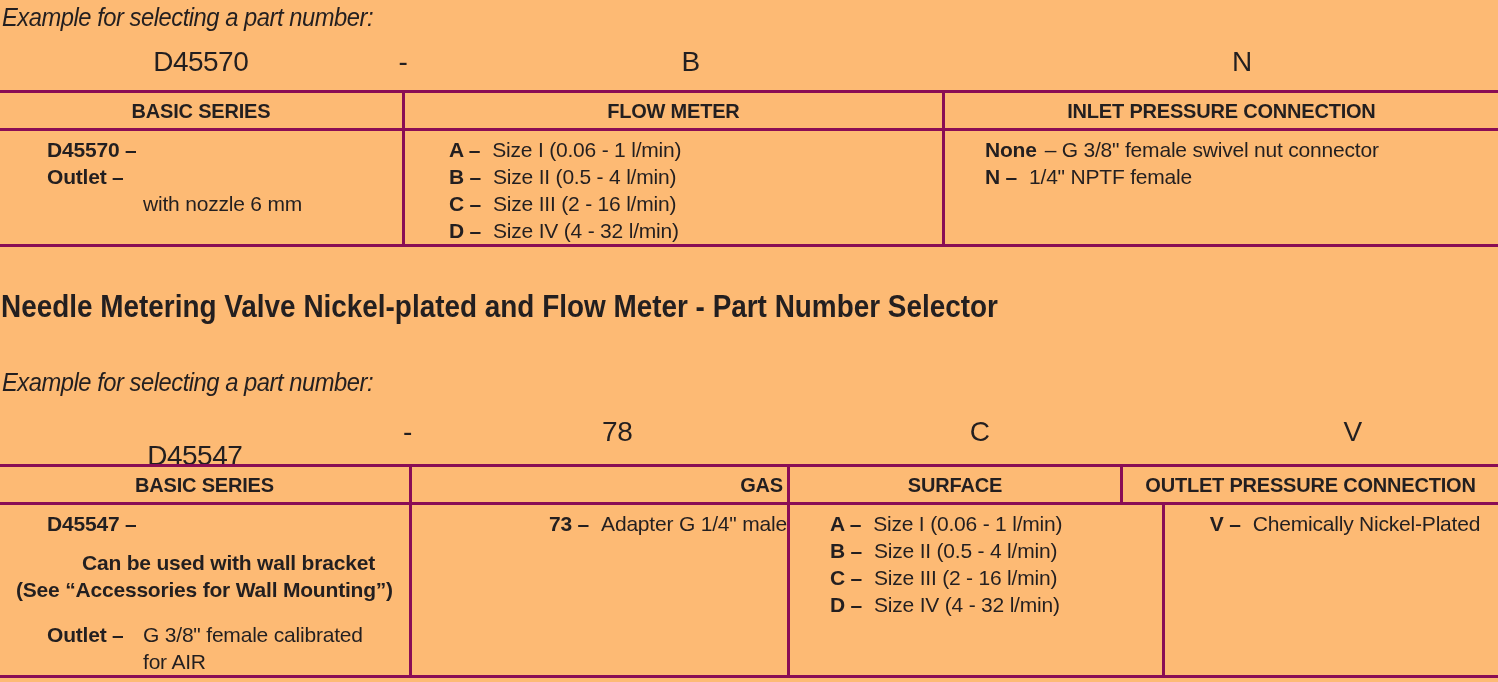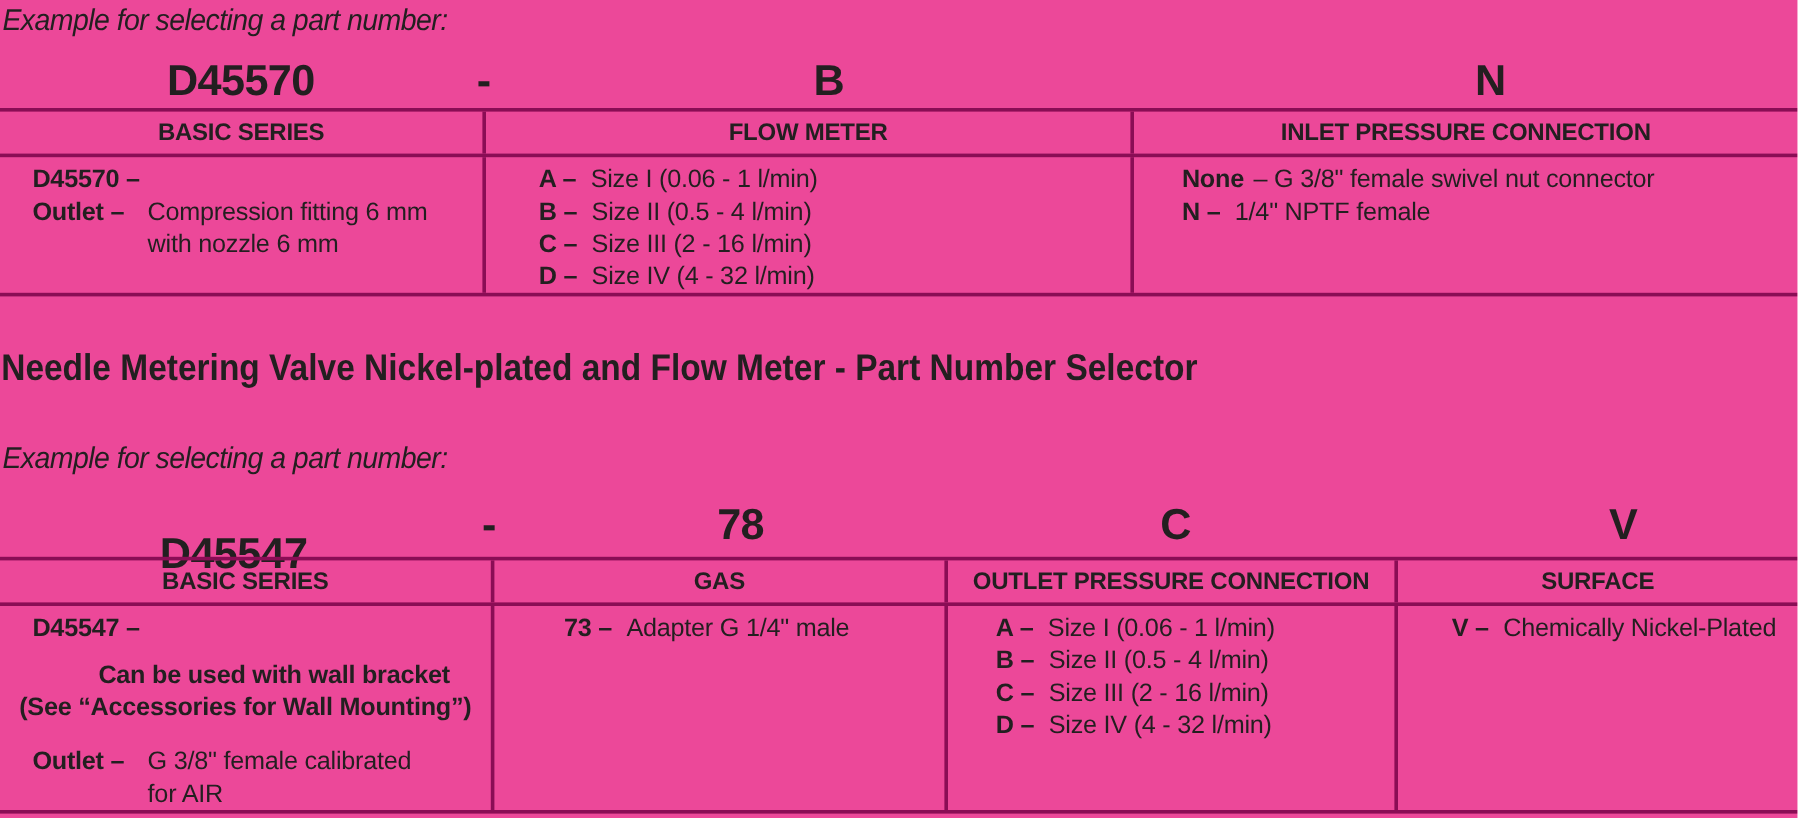--- a/index.html
+++ b/index.html
@@ -1,31 +1,31 @@
 <!DOCTYPE html>
 <html style="--bd: #8a0d55; --tx: #231f20;"><head>
 <meta charset="utf-8">
 <style>
   :root{ --bd:#8a0d55; --tx:#231f20; }
   *{box-sizing:border-box;margin:0;padding:0;}
   html,body{background:#ffffff;}
   .page{
-    position:relative;width:1498px;height:682px;background:#ec4899;
+    position:relative;width:1498px;height:682px;background:#fdba74;
     font-family:"Liberation Sans",sans-serif;color:var(--tx);overflow:hidden;
   }
   .example{
     position:absolute;left:2px;font-style:italic;font-size:25px;
     letter-spacing:-0.5px;white-space:nowrap;
   }
   .ex1{top:3px;}
   .ex2{top:368px;}
   .coderow{position:absolute;left:0;width:100%;height:38px;}
   .coderow .code{
     position:absolute;top:0;transform:translateX(-50%);
-    font-weight:700;font-size:36px;white-space:nowrap;letter-spacing:-0.5px;
+    font-weight:400;font-size:28px;white-space:nowrap;letter-spacing:-0.5px;
   }
   .row1{top:46px;}
   .row2{top:416px;}
   .c1a{left:13.4%;} .c1b{left:26.9%;} .c1c{left:46.1%;} .c1d{left:82.9%;}
   .c2a{left:13.0%;margin-top:24px;} .c2b{left:27.2%;} .c2c{left:41.2%;} .c2d{left:65.4%;} .c2e{left:90.3%;}
   .tbl{
     position:absolute;left:0;width:100%;display:flex;flex-direction:column;
     border-top:3px solid var(--bd);border-bottom:3px solid var(--bd);
   }
   .tbl1{top:90px;height:157px;}
@@ -34,23 +34,23 @@
   .brow{display:flex;flex:1;min-height:0;}
   .hcell{
     font-weight:700;font-size:20px;line-height:26px;text-align:center;
     padding:5px 4px 4px;letter-spacing:-0.2px;white-space:nowrap;
   }
   .hcell:not(:last-child),.bcell:not(:last-child){border-right:3px solid var(--bd);}
   .bcell{font-size:21px;letter-spacing:-0.2px;padding-top:5px;}
   .tbl1 .bcell{line-height:27px;}
   .tbl2 .bcell{line-height:27px;}
   .w1a{width:27.03%;} .w1b{width:36.05%;} .w1c{width:36.92%;}
-  .w2a{width:27.50%;} .w2b{width:25.23%;} .w2c{width:25.03%;} .w2d{width:22.24%;}
+  .w2a{width:27.50%;} .w2b{width:25.23%;text-align:right;} .w2c{width:25.03%;} .w2d{width:22.24%;}
   .line{display:flex;}
-  .pad1{padding-left:27px;}
+  .pad1{padding-left:47px;}
   .lbl{flex:0 0 96px;font-weight:700;white-space:nowrap;}
   .val{white-space:nowrap;}
   .k{font-weight:700;margin-right:12px;white-space:nowrap;}
   .flowcell{padding-left:44px;}
   .inletcell{padding-left:40px;}
   .gascell{padding-left:58px;}
   .outletcell{padding-left:40px;}
   .surfcell{padding-left:45px;border-radius:14px;}
   .kv{white-space:nowrap;}
   .center-b{font-weight:700;text-align:center;white-space:nowrap;}
@@ -82,21 +82,20 @@
       <div class="hcell w1b">FLOW METER</div>
       <div class="hcell w1c">INLET PRESSURE CONNECTION</div>
     </div>
     <div class="brow">
       <div class="bcell w1a pad1">
         <div class="line">
           <span class="lbl">D45570 –</span>
         </div>
         <div class="line">
           <span class="lbl">Outlet –</span>
-          <span class="val">Compression fitting 6 mm</span>
         </div>
         <div class="line">
           <span class="lbl"></span>
           <span class="val">with  nozzle 6 mm</span>
         </div>
       </div>
       <div class="bcell w1b flowcell">
         <div class="kv"><span class="k">A –</span><span>Size I (0.06 - 1 l/min)</span></div>
         <div class="kv"><span class="k">B –</span><span>Size II (0.5 - 4 l/min)</span></div>
         <div class="kv"><span class="k">C –</span><span>Size III (2 - 16 l/min)</span></div>
@@ -118,22 +117,22 @@
     <span class="code c2b">-</span>
     <span class="code c2c">78</span>
     <span class="code c2d">C</span>
     <span class="code c2e">V</span>
   </div>
 
   <div class="tbl tbl2">
     <div class="hrow">
       <div class="hcell w2a">BASIC SERIES</div>
       <div class="hcell w2b">GAS</div>
+      <div class="hcell w2d">SURFACE</div>
       <div class="hcell w2c">OUTLET PRESSURE CONNECTION</div>
-      <div class="hcell w2d">SURFACE</div>
     </div>
     <div class="brow">
       <div class="bcell w2a">
         <div class="line pad1">
           <span class="lbl">D45547 –</span>
         </div>
         <div class="center-b gap1">Can be used with wall bracket</div>
         <div class="center-b">(See “Accessories for Wall Mounting”)</div>
         <div class="line pad1 gap2">
           <span class="lbl">Outlet –</span>

